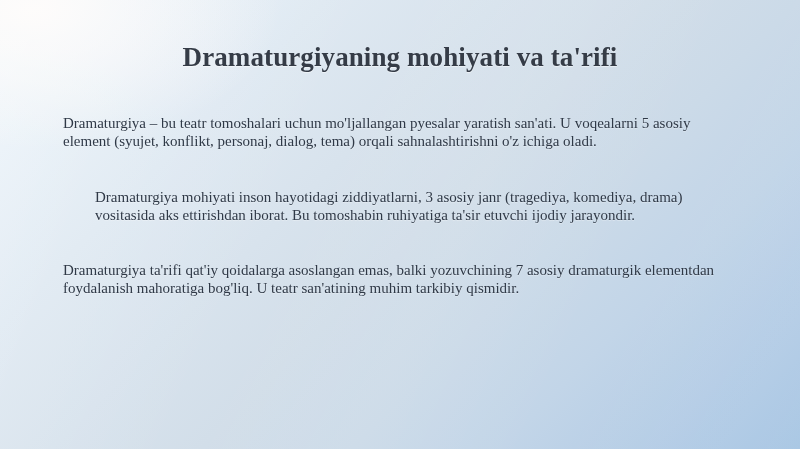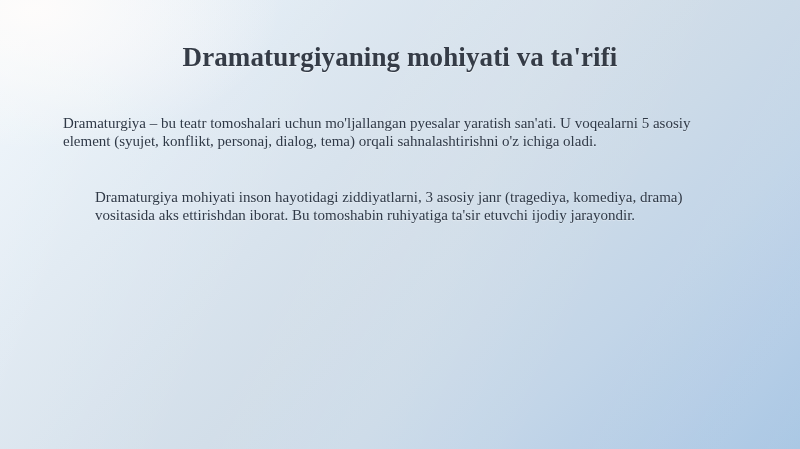--- a/index.html
+++ b/index.html
@@ -99,16 +99,17 @@
 <body>
 
 <div class="slide">
   <div class="slide-inner">
 
     <h1 class="slide-title">Dramaturgiyaning mohiyati va ta'rifi</h1>
 
     <div class="body-blocks">
       <p class="para para-1">Dramaturgiya – bu teatr tomoshalari uchun mo'ljallangan pyesalar yaratish san'ati. U voqealarni 5 asosiy element (syujet, konflikt, personaj, dialog, tema) orqali sahnalashtirishni o'z ichiga oladi.</p>
       <p class="para para-2">Dramaturgiya mohiyati inson hayotidagi ziddiyatlarni, 3 asosiy janr (tragediya, komediya, drama) vositasida aks ettirishdan iborat. Bu tomoshabin ruhiyatiga ta'sir etuvchi ijodiy jarayondir.</p>
+      <p class="para para-3">Dramaturgiya ta'rifi qat'iy qoidalarga asoslangan emas, balki yozuvchining 7 asosiy dramaturgik elementdan foydalanish mahoratiga bog'liq. U teatr san'atining muhim tarkibiy qismidir.</p>
     </div>
 
   </div>
 </div>
 
 </body></html>

